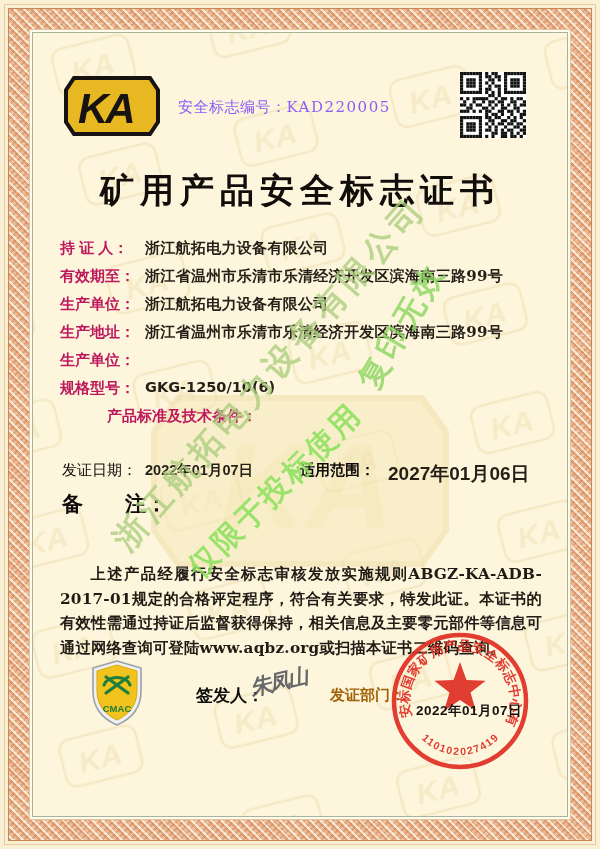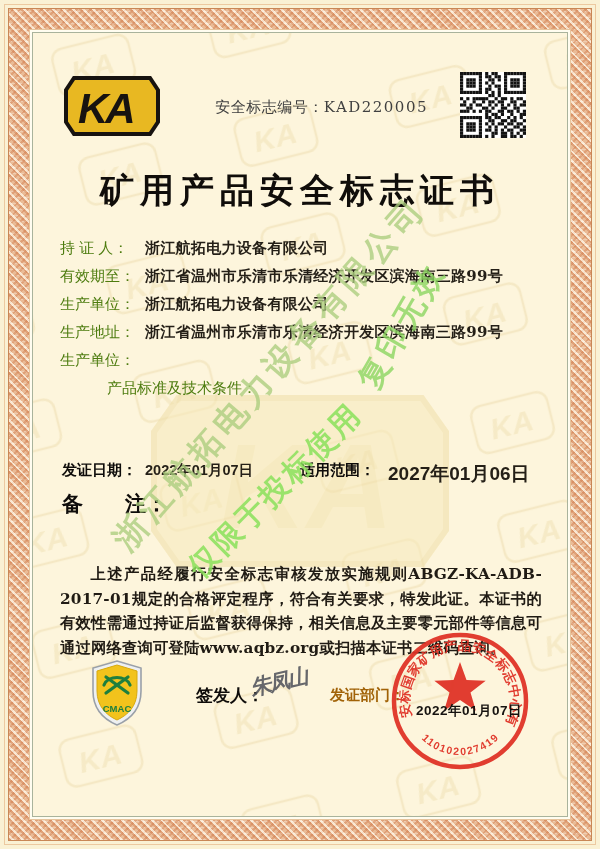--- a/index.html
+++ b/index.html
@@ -16,37 +16,37 @@
       repeating-linear-gradient(0deg, rgba(255,250,240,.5) 0 1px, rgba(255,255,255,0) 1px 6px);
     pointer-events:none;}
   .content-bg{position:absolute;inset:32px;background:#fdf5dc;border:1px solid #a9b39c;
     box-shadow:0 0 0 2px #fffdf0, 0 0 0 3px #e7c49c;}
 
   .bg-tiles{position:absolute;inset:33px;pointer-events:none;}
   .big-ka{position:absolute;left:150px;top:392px;opacity:.55;pointer-events:none;}
 
   
   .ka-logo{position:absolute;left:64px;top:76px;}
-  .certno{position:absolute;left:178px;top:98px;width:250px;text-align:right;
-    font-family:"DejaVu Serif",serif;font-size:15px;color:#404040;letter-spacing:.5px;}
+  .certno{position:absolute;left:178px;top:98px;width:250px;text-align:left;
+    font-family:"DejaVu Serif",serif;font-size:15px;color:#8b5cf6;letter-spacing:.5px;}
   .qr{position:absolute;left:460px;top:72px;}
 
   .title{position:absolute;left:0;top:168px;width:100%;text-align:center;
     font-family:"Liberation Sans",sans-serif;font-weight:700;font-size:34px;
     letter-spacing:6px;color:#100d0a;}
 
   
   .fields{position:absolute;left:60px;top:239px;width:486px;}
   .frow{display:flex;align-items:flex-start;height:28px;}
-  .flabel{flex:0 0 85px;font-weight:normal;font-size:15px;color:#4d7c0f;white-space:nowrap;}
+  .flabel{flex:0 0 85px;font-weight:bold;font-size:15px;color:#be185d;white-space:nowrap;}
   .frow.wide .flabel{flex:0 0 170px;margin-left:47px;}
   .fvalue{font-family:"DejaVu Serif",serif;font-weight:bold;font-size:15px;color:#241f17;
     letter-spacing:.3px;white-space:nowrap;}
   .fvalue.code{font-family:"DejaVu Sans",sans-serif;font-size:14.5px;letter-spacing:0;}
-  .d-issue-l{position:absolute;left:62px;top:461px;font-weight:bold;font-size:15px;color:#0e0c0a;}
+  .d-issue-l{position:absolute;left:62px;top:461px;font-weight:normal;font-size:15px;color:#0e0c0a;}
   .d-issue-v{position:absolute;left:145px;top:461px;font-weight:bold;font-size:14.5px;color:#241f17;}
   .d-valid-l{position:absolute;left:300px;top:461px;font-weight:bold;font-size:15px;color:#0e0c0a;}
   .d-valid-v{position:absolute;left:388px;top:461px;font-weight:bold;font-size:19px;color:#241f17;}
   .remark{position:absolute;left:62px;top:490px;font-weight:bold;font-size:21px;color:#0e0c0a;}
 
   .statement{position:absolute;left:60px;top:562px;width:482px;
     font-family:"DejaVu Serif",serif;font-weight:bold;font-size:15.3px;line-height:24.5px;
     color:#201b14;text-align:justify;text-indent:2em;letter-spacing:.2px;}
 
   
@@ -361,20 +361,24 @@
       <span class="flabel">生产单位：</span>
       <span class="fvalue">浙江航拓电力设备有限公司</span>
     </div>
     <div class="frow">
       <span class="flabel">生产地址：</span>
       <span class="fvalue">浙江省温州市乐清市乐清经济开发区滨海南三路99号</span>
     </div>
     <div class="frow">
       <span class="flabel">生产单位：</span>
     </div>
+    <div class="frow">
+      <span class="flabel">规格型号：</span>
+      <span class="fvalue code">GKG-1250/10(6)</span>
+    </div>
     <div class="frow wide">
       <span class="flabel">产品标准及技术条件：</span>
     </div>
   </div>
 
   <div class="d-issue-l">发证日期：</div>
   <div class="d-issue-v">2022年01月07日</div>
   <div class="d-valid-l">适用范围：</div>
   <div class="d-valid-v">2027年01月06日</div>
   <div class="remark">备　　注：</div>

